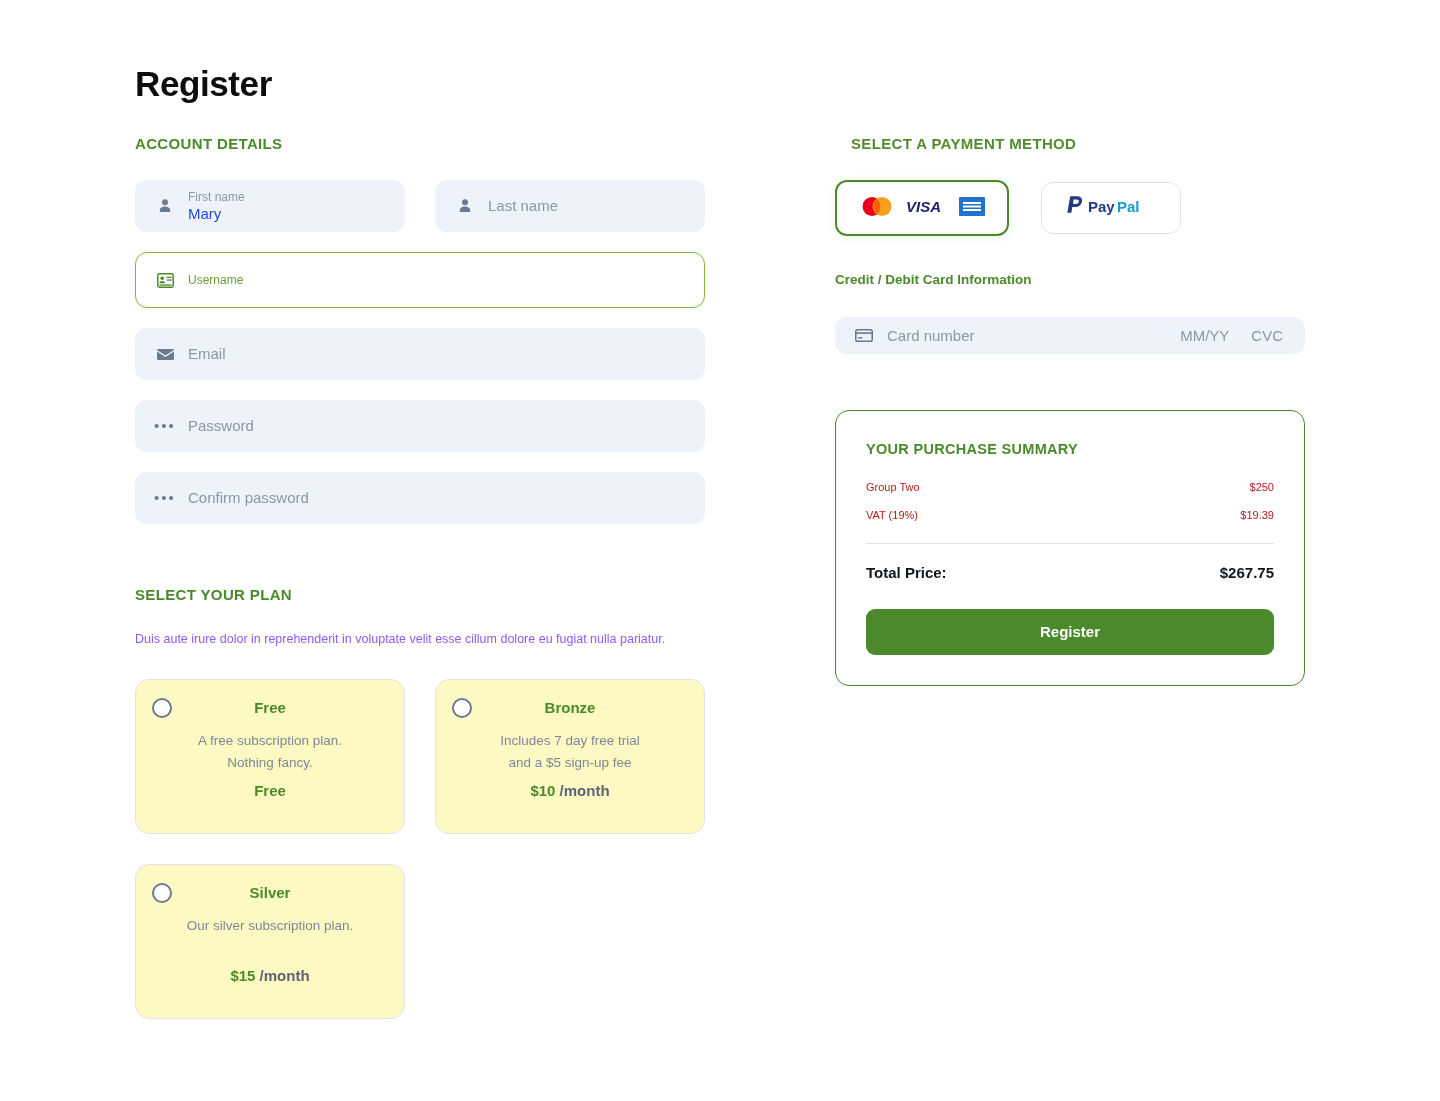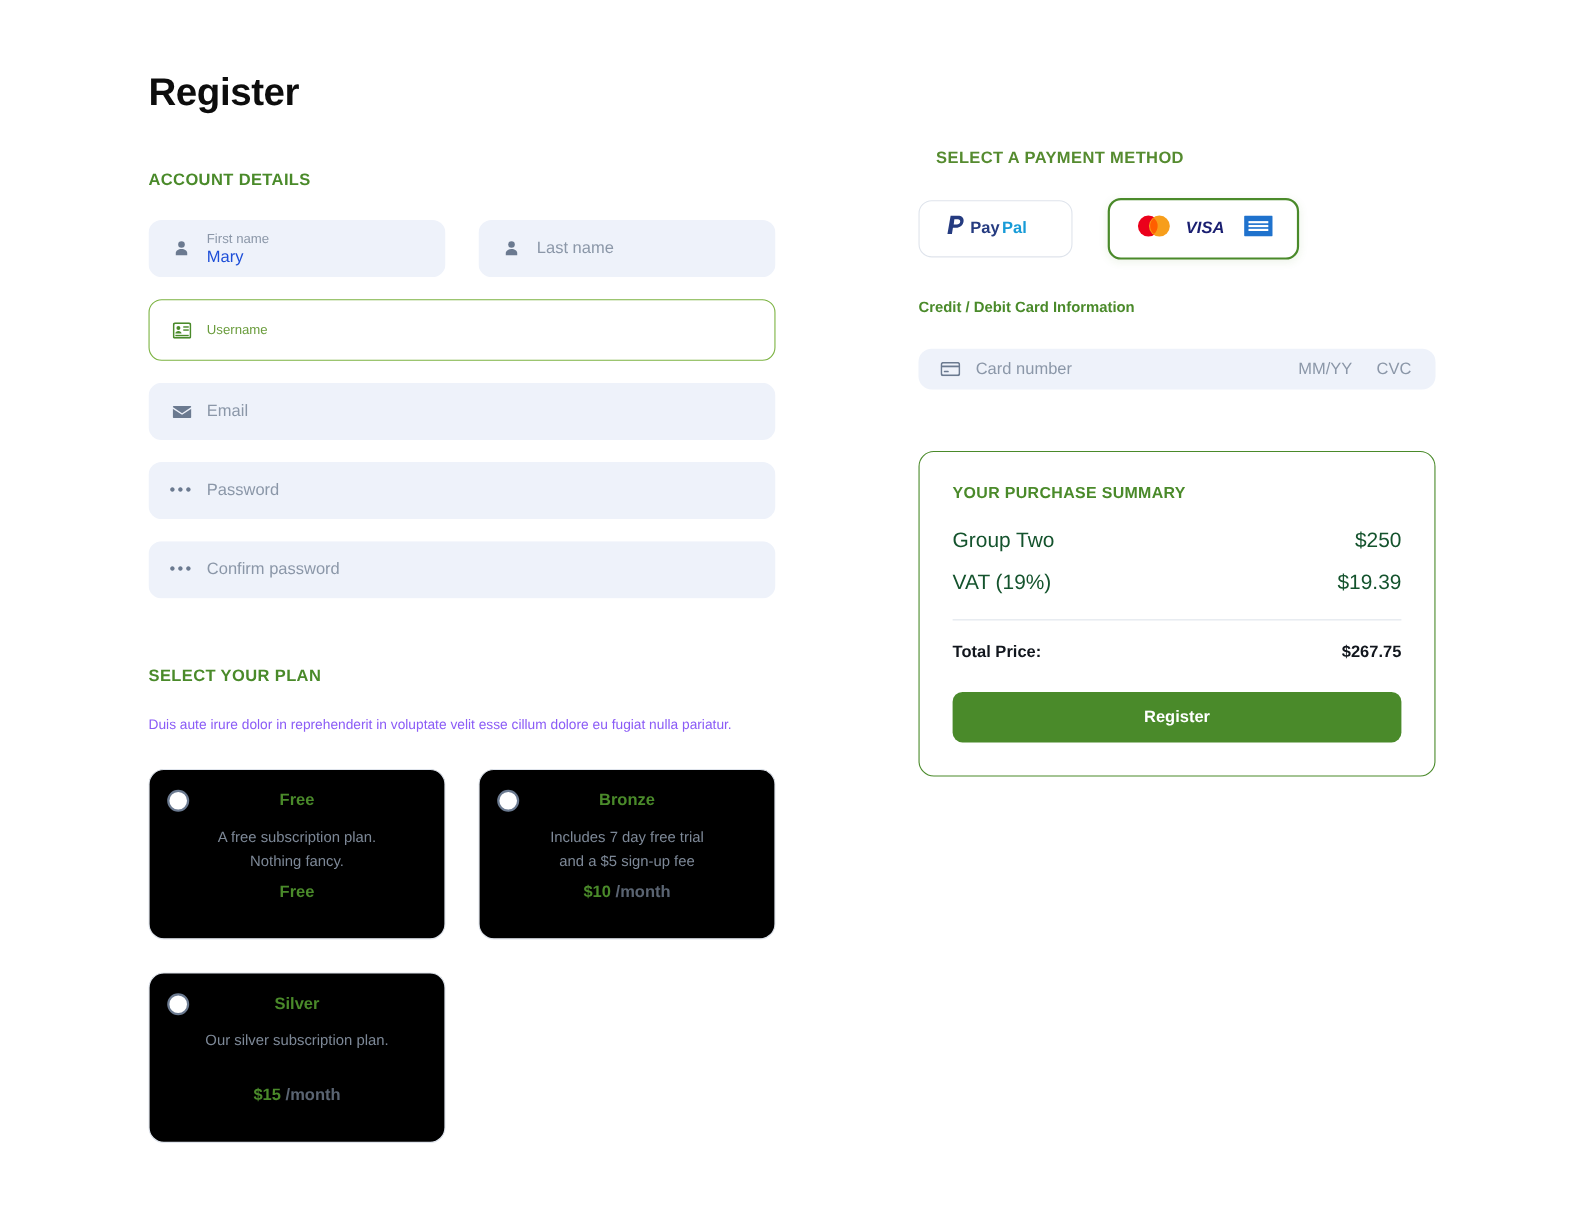--- a/index.html
+++ b/index.html
@@ -30,21 +30,20 @@
     letter-spacing: -0.4px;
     line-height: 1.2;
   }
 
   
   .col-left {
     position: absolute;
     left: 135px;
     top: 135px;
     width: 570px;
-    margin-top: 20px;
   }
   .col-right {
     position: absolute;
     left: 835px;
     top: 135px;
     width: 470px;
   }
 
   
   .section-heading {
@@ -142,21 +141,21 @@
     margin: 0 0 30px 0;
     line-height: 1.4;
   }
   .plan-grid {
     display: grid;
     grid-template-columns: 1fr 1fr;
     gap: 30px 30px;
   }
   .plan-card {
     position: relative;
-    background: #000000;
+    background: #fef9c3;
     border: 1px solid #dfe4ec;
     border-radius: 14px;
     height: 155px;
     padding: 18px 16px 16px 16px;
     display: flex;
     flex-direction: column;
     align-items: center;
   }
   .plan-card.selected {
     border: 2px solid #4a8a2a;
@@ -270,22 +269,22 @@
     font-weight: 700;
     color: #4a8a2a;
     letter-spacing: 0.3px;
     margin-bottom: 24px;
     text-transform: uppercase;
   }
   .summary-row {
     display: flex;
     justify-content: space-between;
     align-items: baseline;
-    font-size: 19px;
-    color: #14532d;
+    font-size: 11px;
+    color: #b91c1c;
     margin-bottom: 16px;
   }
   .summary-hr {
     border: 0;
     border-top: 1px solid #dfe4ec;
     margin: 22px 0 20px 0;
   }
   .summary-total {
     display: flex;
     justify-content: space-between;
@@ -420,31 +419,20 @@
 
       </div>
     </div>
   </div>
 
   <div class="col-right">
 
     <div class="section-heading green2">SELECT A PAYMENT METHOD</div>
 
     <div class="pay-row">
-
-      <div class="pay-option">
-        <span>
-          <svg width="94" height="26" viewBox="0 0 94 26">
-            <path d="M6.2 3.2h6.6c3.5 0 5.6 1.8 5.2 5-0.5 3.8-3.3 5.9-7 5.9H8.3l-0.9 5.6H3.3z" fill="#253b80"></path>
-            <path d="M9.6 6.4h3.1c1.6 0 2.4 0.8 2.2 2.2-0.2 1.6-1.4 2.5-3.1 2.5H9z" fill="#fff"></path>
-            <text x="24" y="19" font-family="Liberation Sans, sans-serif" font-size="15" font-weight="700" fill="#253b80">Pay</text>
-            <text x="53" y="19" font-family="Liberation Sans, sans-serif" font-size="15" font-weight="700" fill="#179bd7">Pal</text>
-          </svg>
-        </span>
-      </div>
 
       <div class="pay-option selected">
         <span class="card-logos">
           <span>
             <svg width="36" height="23" viewBox="0 0 36 23">
               <circle cx="13" cy="11.5" r="9.5" fill="#eb001b"></circle>
               <circle cx="23" cy="11.5" r="9.5" fill="#f79e1b"></circle>
               <path d="M18 4.2a9.5 9.5 0 0 0 0 14.6 9.5 9.5 0 0 0 0-14.6z" fill="#ff5f00"></path>
             </svg>
           </span>
@@ -457,20 +445,31 @@
             <svg width="26" height="19" viewBox="0 0 26 19">
               <rect width="26" height="19" rx="1" fill="#1f72cd"></rect>
               <rect x="4" y="5" width="18" height="2" fill="#fff"></rect>
               <rect x="4" y="8.5" width="18" height="2" fill="#fff"></rect>
               <rect x="4" y="12" width="18" height="2" fill="#fff"></rect>
             </svg>
           </span>
         </span>
       </div>
 
+      <div class="pay-option">
+        <span>
+          <svg width="94" height="26" viewBox="0 0 94 26">
+            <path d="M6.2 3.2h6.6c3.5 0 5.6 1.8 5.2 5-0.5 3.8-3.3 5.9-7 5.9H8.3l-0.9 5.6H3.3z" fill="#253b80"></path>
+            <path d="M9.6 6.4h3.1c1.6 0 2.4 0.8 2.2 2.2-0.2 1.6-1.4 2.5-3.1 2.5H9z" fill="#fff"></path>
+            <text x="24" y="19" font-family="Liberation Sans, sans-serif" font-size="15" font-weight="700" fill="#253b80">Pay</text>
+            <text x="53" y="19" font-family="Liberation Sans, sans-serif" font-size="15" font-weight="700" fill="#179bd7">Pal</text>
+          </svg>
+        </span>
+      </div>
+
     </div>
 
     <div class="card-info-label">Credit / Debit Card Information</div>
 
     <div class="card-field">
       <span class="field-icon">
         <svg width="18" height="13" viewBox="0 0 18 13" fill="none">
           <rect x="0.75" y="0.75" width="16.5" height="11.5" rx="1.8" stroke="currentColor" stroke-width="1.5"></rect>
           <rect x="0.75" y="3.3" width="16.5" height="1.6" fill="currentColor"></rect>
           <rect x="3" y="8" width="4.5" height="1.5" rx="0.6" fill="currentColor"></rect>

